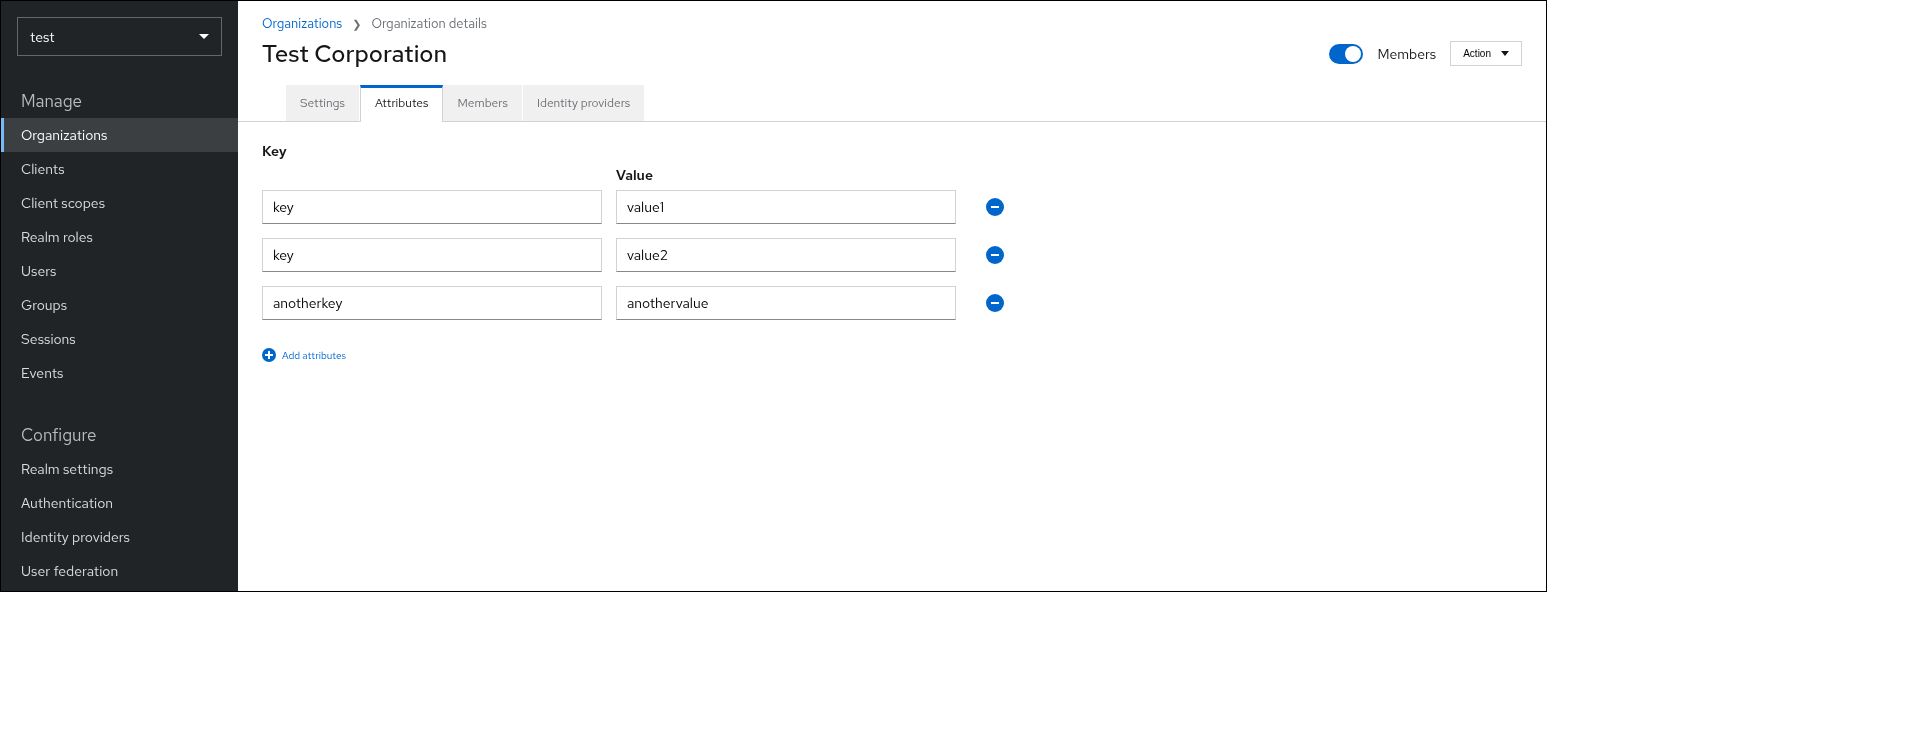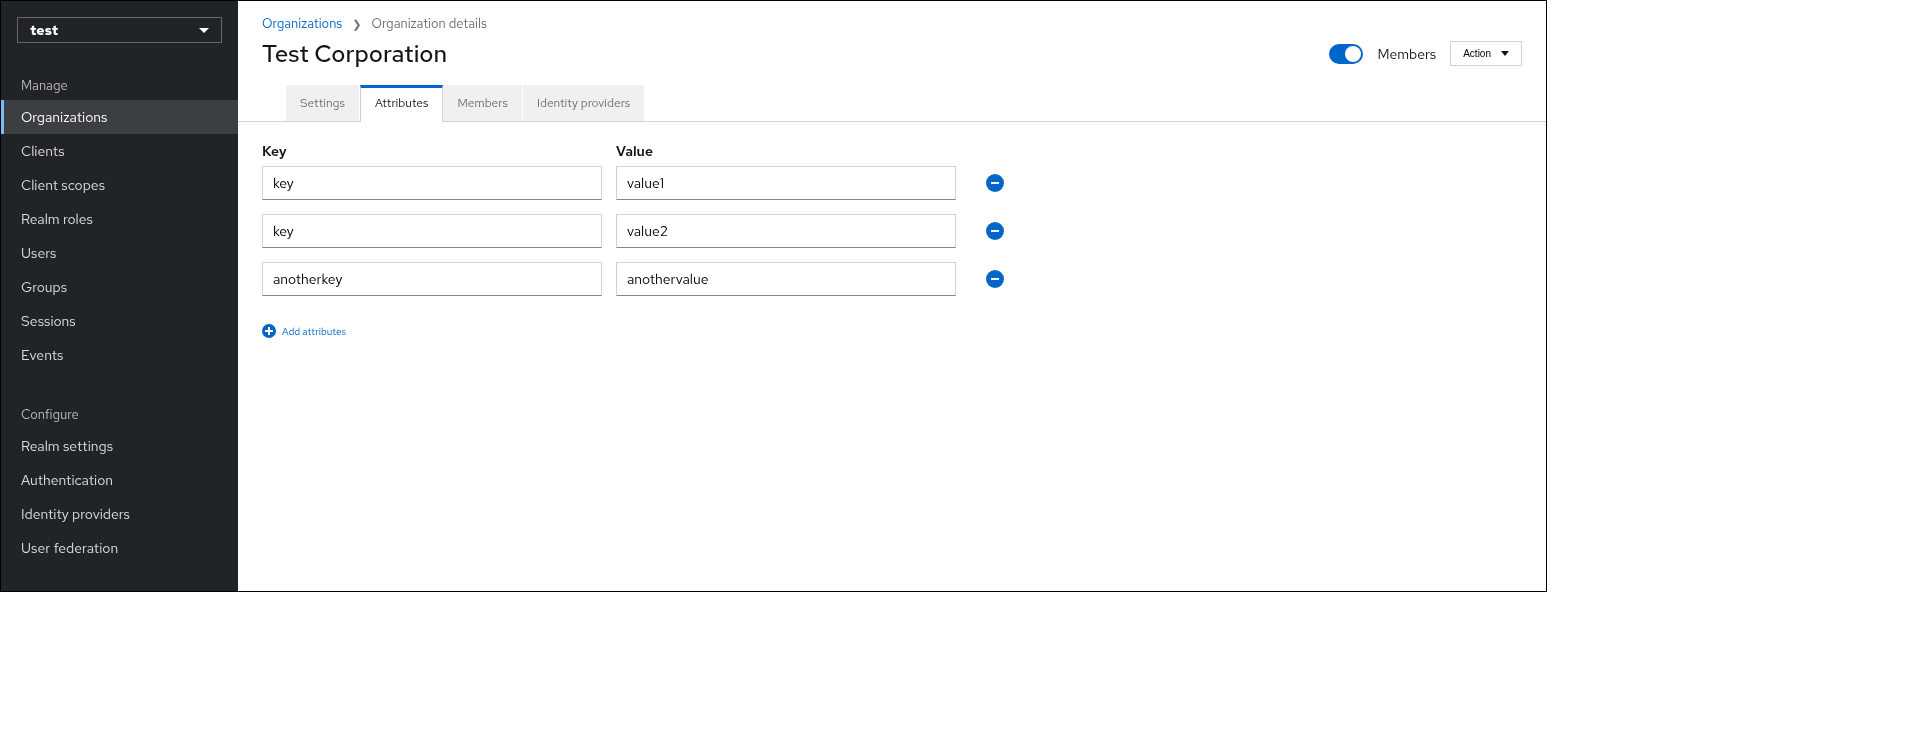--- a/index.html
+++ b/index.html
@@ -20,39 +20,38 @@
     width: 237px;
     background: #212427;
     color: #fff;
     display: flex;
     flex-direction: column;
     flex-shrink: 0;
   }
   .realm-select-wrap { padding: 16px; }
   .realm-select {
     border: 1px solid #666;
-    height: 26px;
+    height: 39px;
     display: flex;
     align-items: center;
     justify-content: space-between;
     padding: 0 12px;
     cursor: pointer;
     color: #fff;
     background: transparent;
-    font-weight: bold;
   }
   .realm-select .caret {
     width: 0; height: 0;
     border-left: 5px solid transparent;
     border-right: 5px solid transparent;
     border-top: 5px solid #fff;
   }
   .nav-section-title {
     padding: 18px 20px 6px 20px;
-    font-size: 13px;
+    font-size: 17px;
     color: #bbb;
   }
   .nav-item {
     padding: 8px 20px;
     color: #ddd;
     cursor: pointer;
     font-size: 14px;
   }
   .nav-item.active {
     background: #3c3f42;
@@ -146,21 +145,21 @@
   
   .attrs {
     padding: 20px 24px;
   }
   .attr-headers {
     display: flex;
     gap: 14px;
     margin-bottom: 6px;
   }
   .attr-headers .col-key { width: 340px; font-weight: 600; }
-  .attr-headers .col-value { width: 340px; font-weight: 600; }
+  .attr-headers .col-value { width: 340px; font-weight: 600; margin-top: 24px; }
   .attr-row {
     display: flex;
     gap: 14px;
     align-items: center;
     margin-bottom: 14px;
   }
   .attr-row input {
     width: 340px;
     height: 34px;
     border: 1px solid #d2d2d2;

